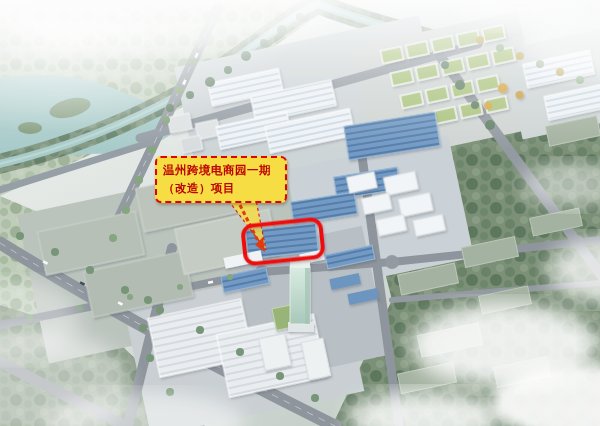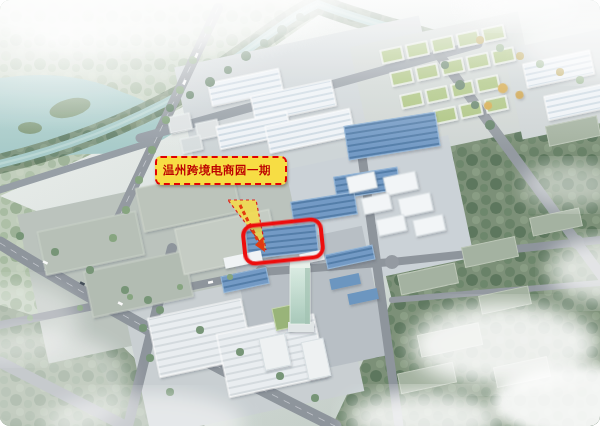--- a/index.html
+++ b/index.html
@@ -7,21 +7,20 @@
     --callout-border:#E30000;
     --callout-text:#BD0000;
     --arrow:#E23A10;
     --highlight-outline:#ED1111;
   }
   html,body{margin:0;padding:0;background:#ffffff;}
   .stage{
     position:relative;width:600px;height:426px;overflow:hidden;
     font-family:"Liberation Sans","DejaVu Sans",sans-serif;
     background:#dfe6e3;
-    border-radius:10px;
   }
   .stage svg{position:absolute;left:0;top:0;display:block;}
   .callout{
     position:absolute;left:155px;top:156px;width:118px;
     padding:3px 4px 4px 6px;box-sizing:content-box;
     background:var(--callout-bg);
     border:2px dashed var(--callout-border);
     border-radius:6px;
     color:var(--callout-text);
     font-weight:bold;font-size:11.5px;line-height:18px;letter-spacing:0.5px;
@@ -332,14 +331,15 @@
   <g>
     <polygon points="228,200 256,200 266,250" style="fill:var(--callout-bg)" opacity="0.82" stroke-dasharray="3 3" stroke-width="1.2" stroke="#e30000"></polygon>
     <path d="M240,205 L259,243" style="stroke:var(--arrow)" stroke-width="3" stroke-dasharray="4 3" fill="none"></path>
     <polygon points="265,252 255,245 263,237" style="fill:var(--arrow)"></polygon>
     <rect x="244" y="222.5" width="78" height="38" rx="10" fill="none" style="stroke:var(--highlight-outline)" stroke-width="4" transform="rotate(-6 283 241.5)" filter="url(#ds)"></rect>
   </g>
 </svg>
 
   <div class="callout">
     <span>温州跨境电商园一期</span>
+    <span>（改造）项目</span>
   </div>
 </div>
 
 </body></html>

